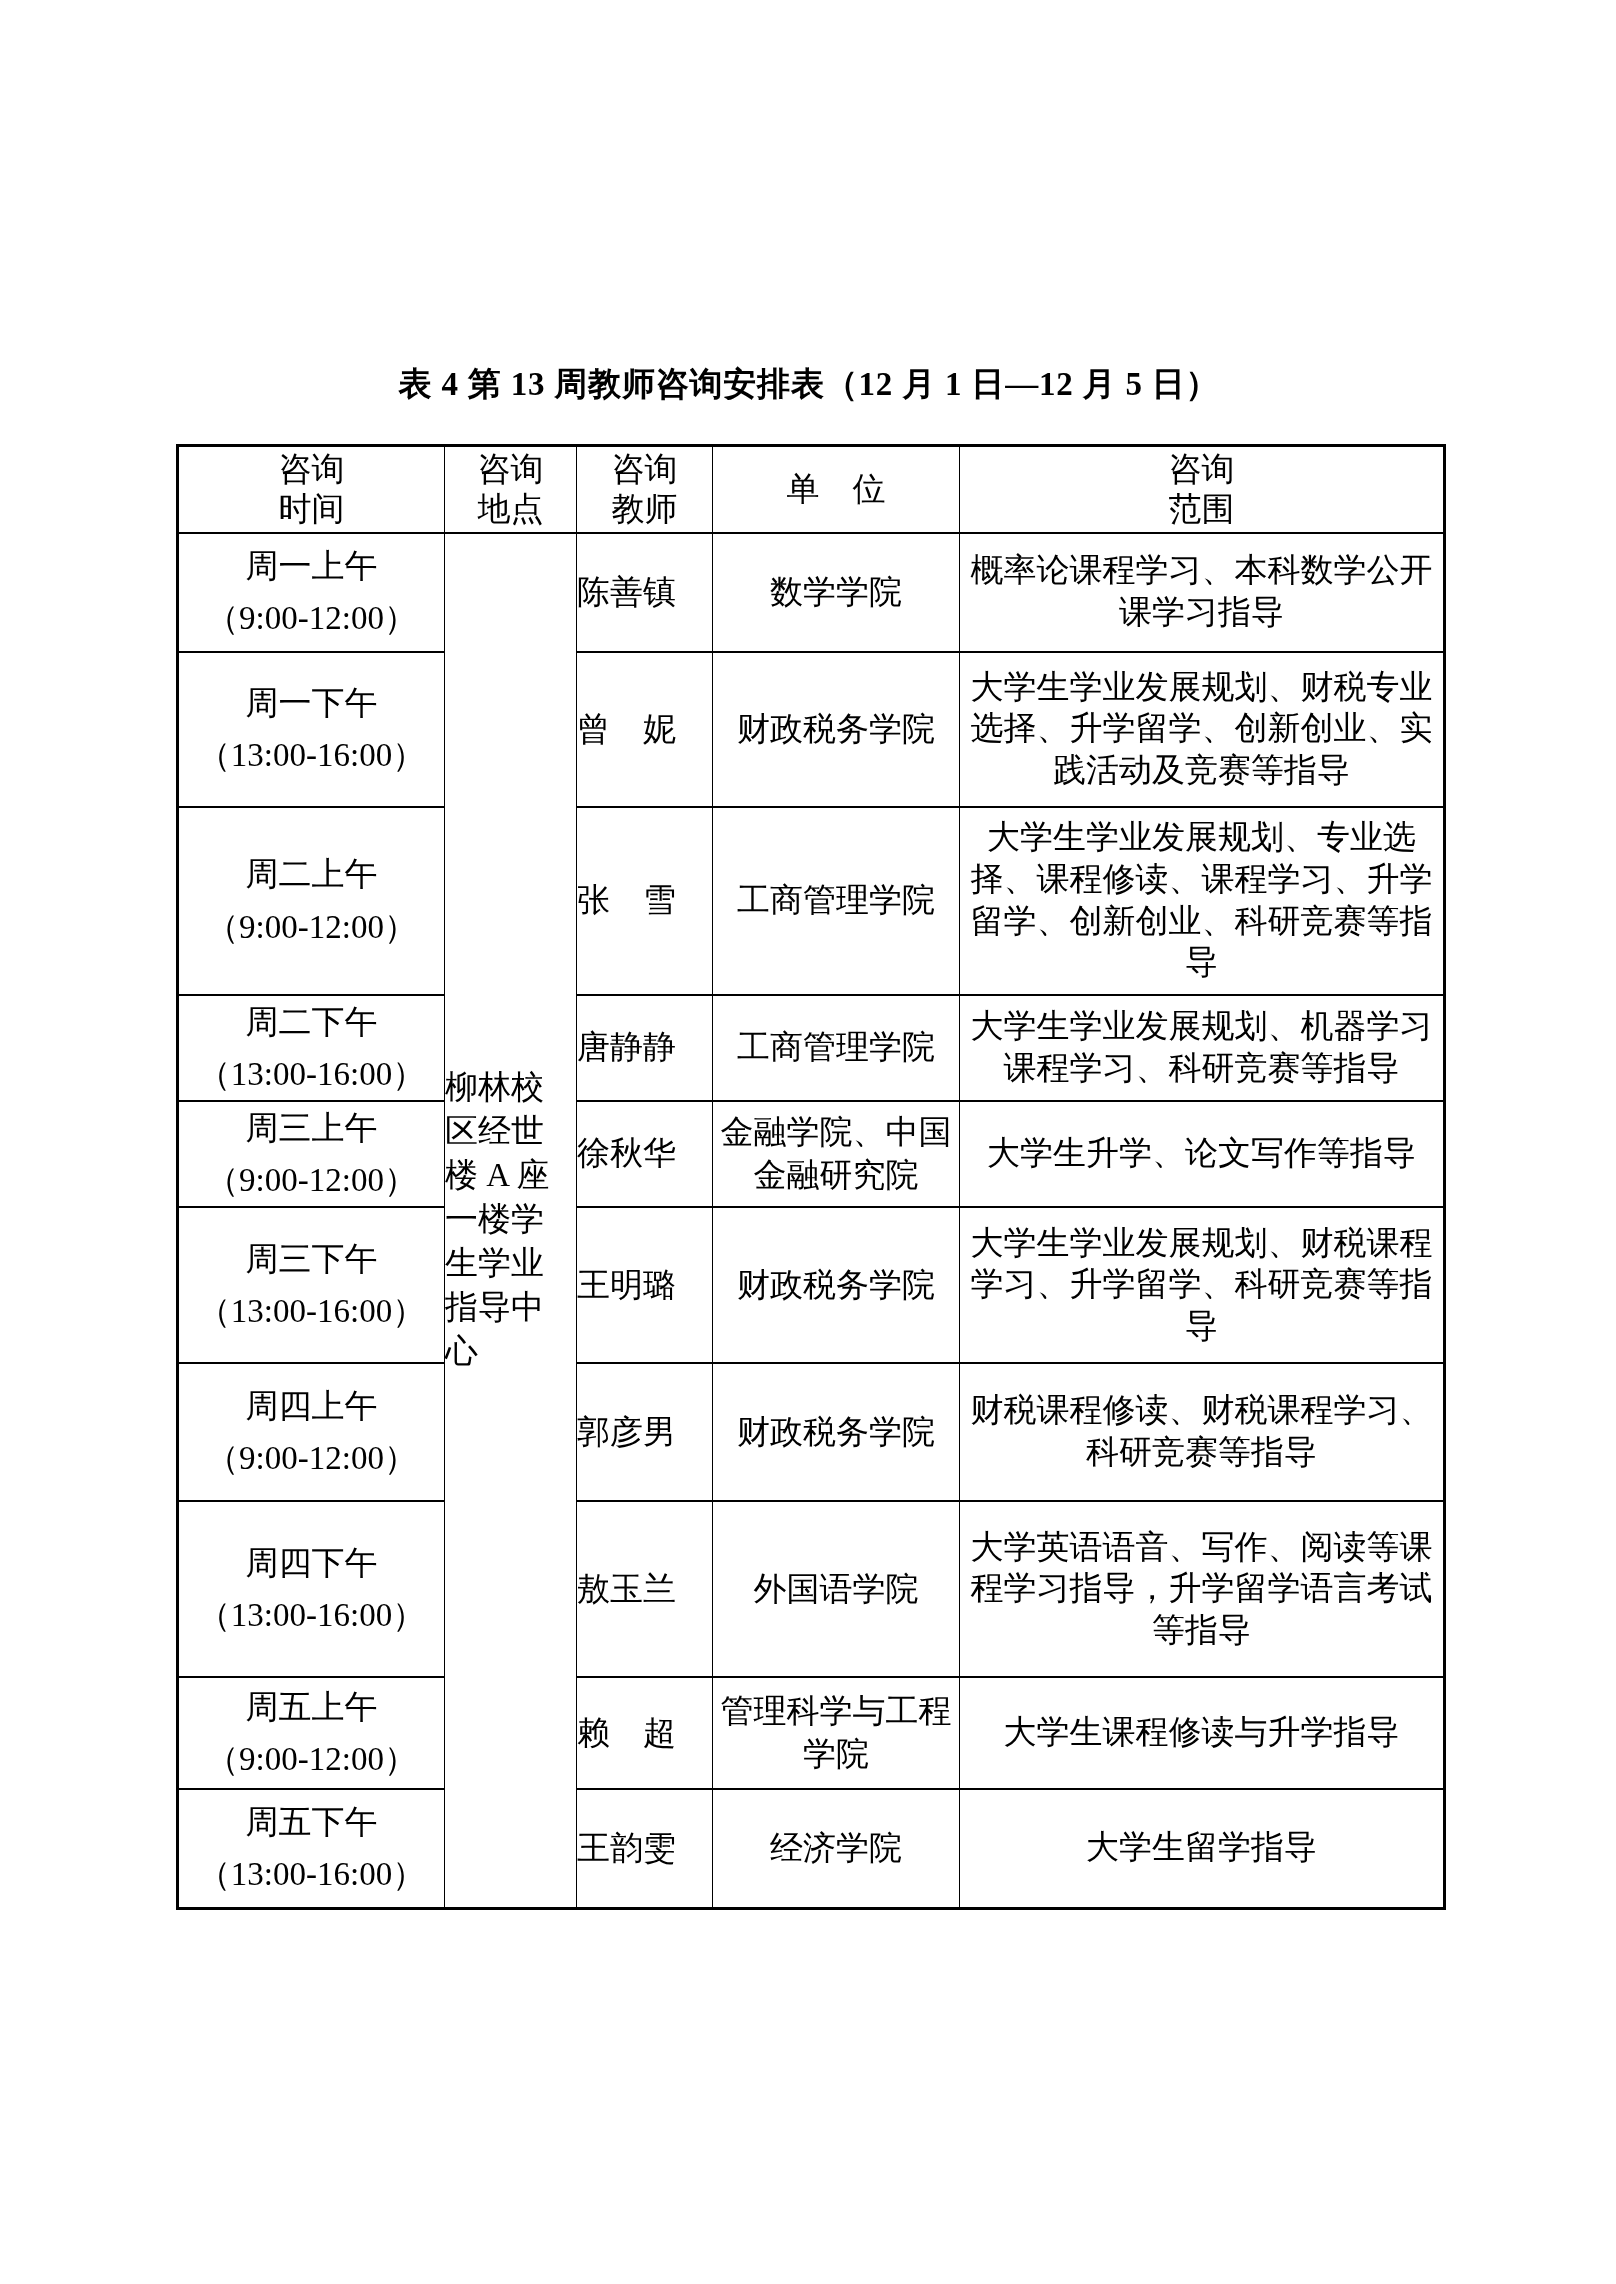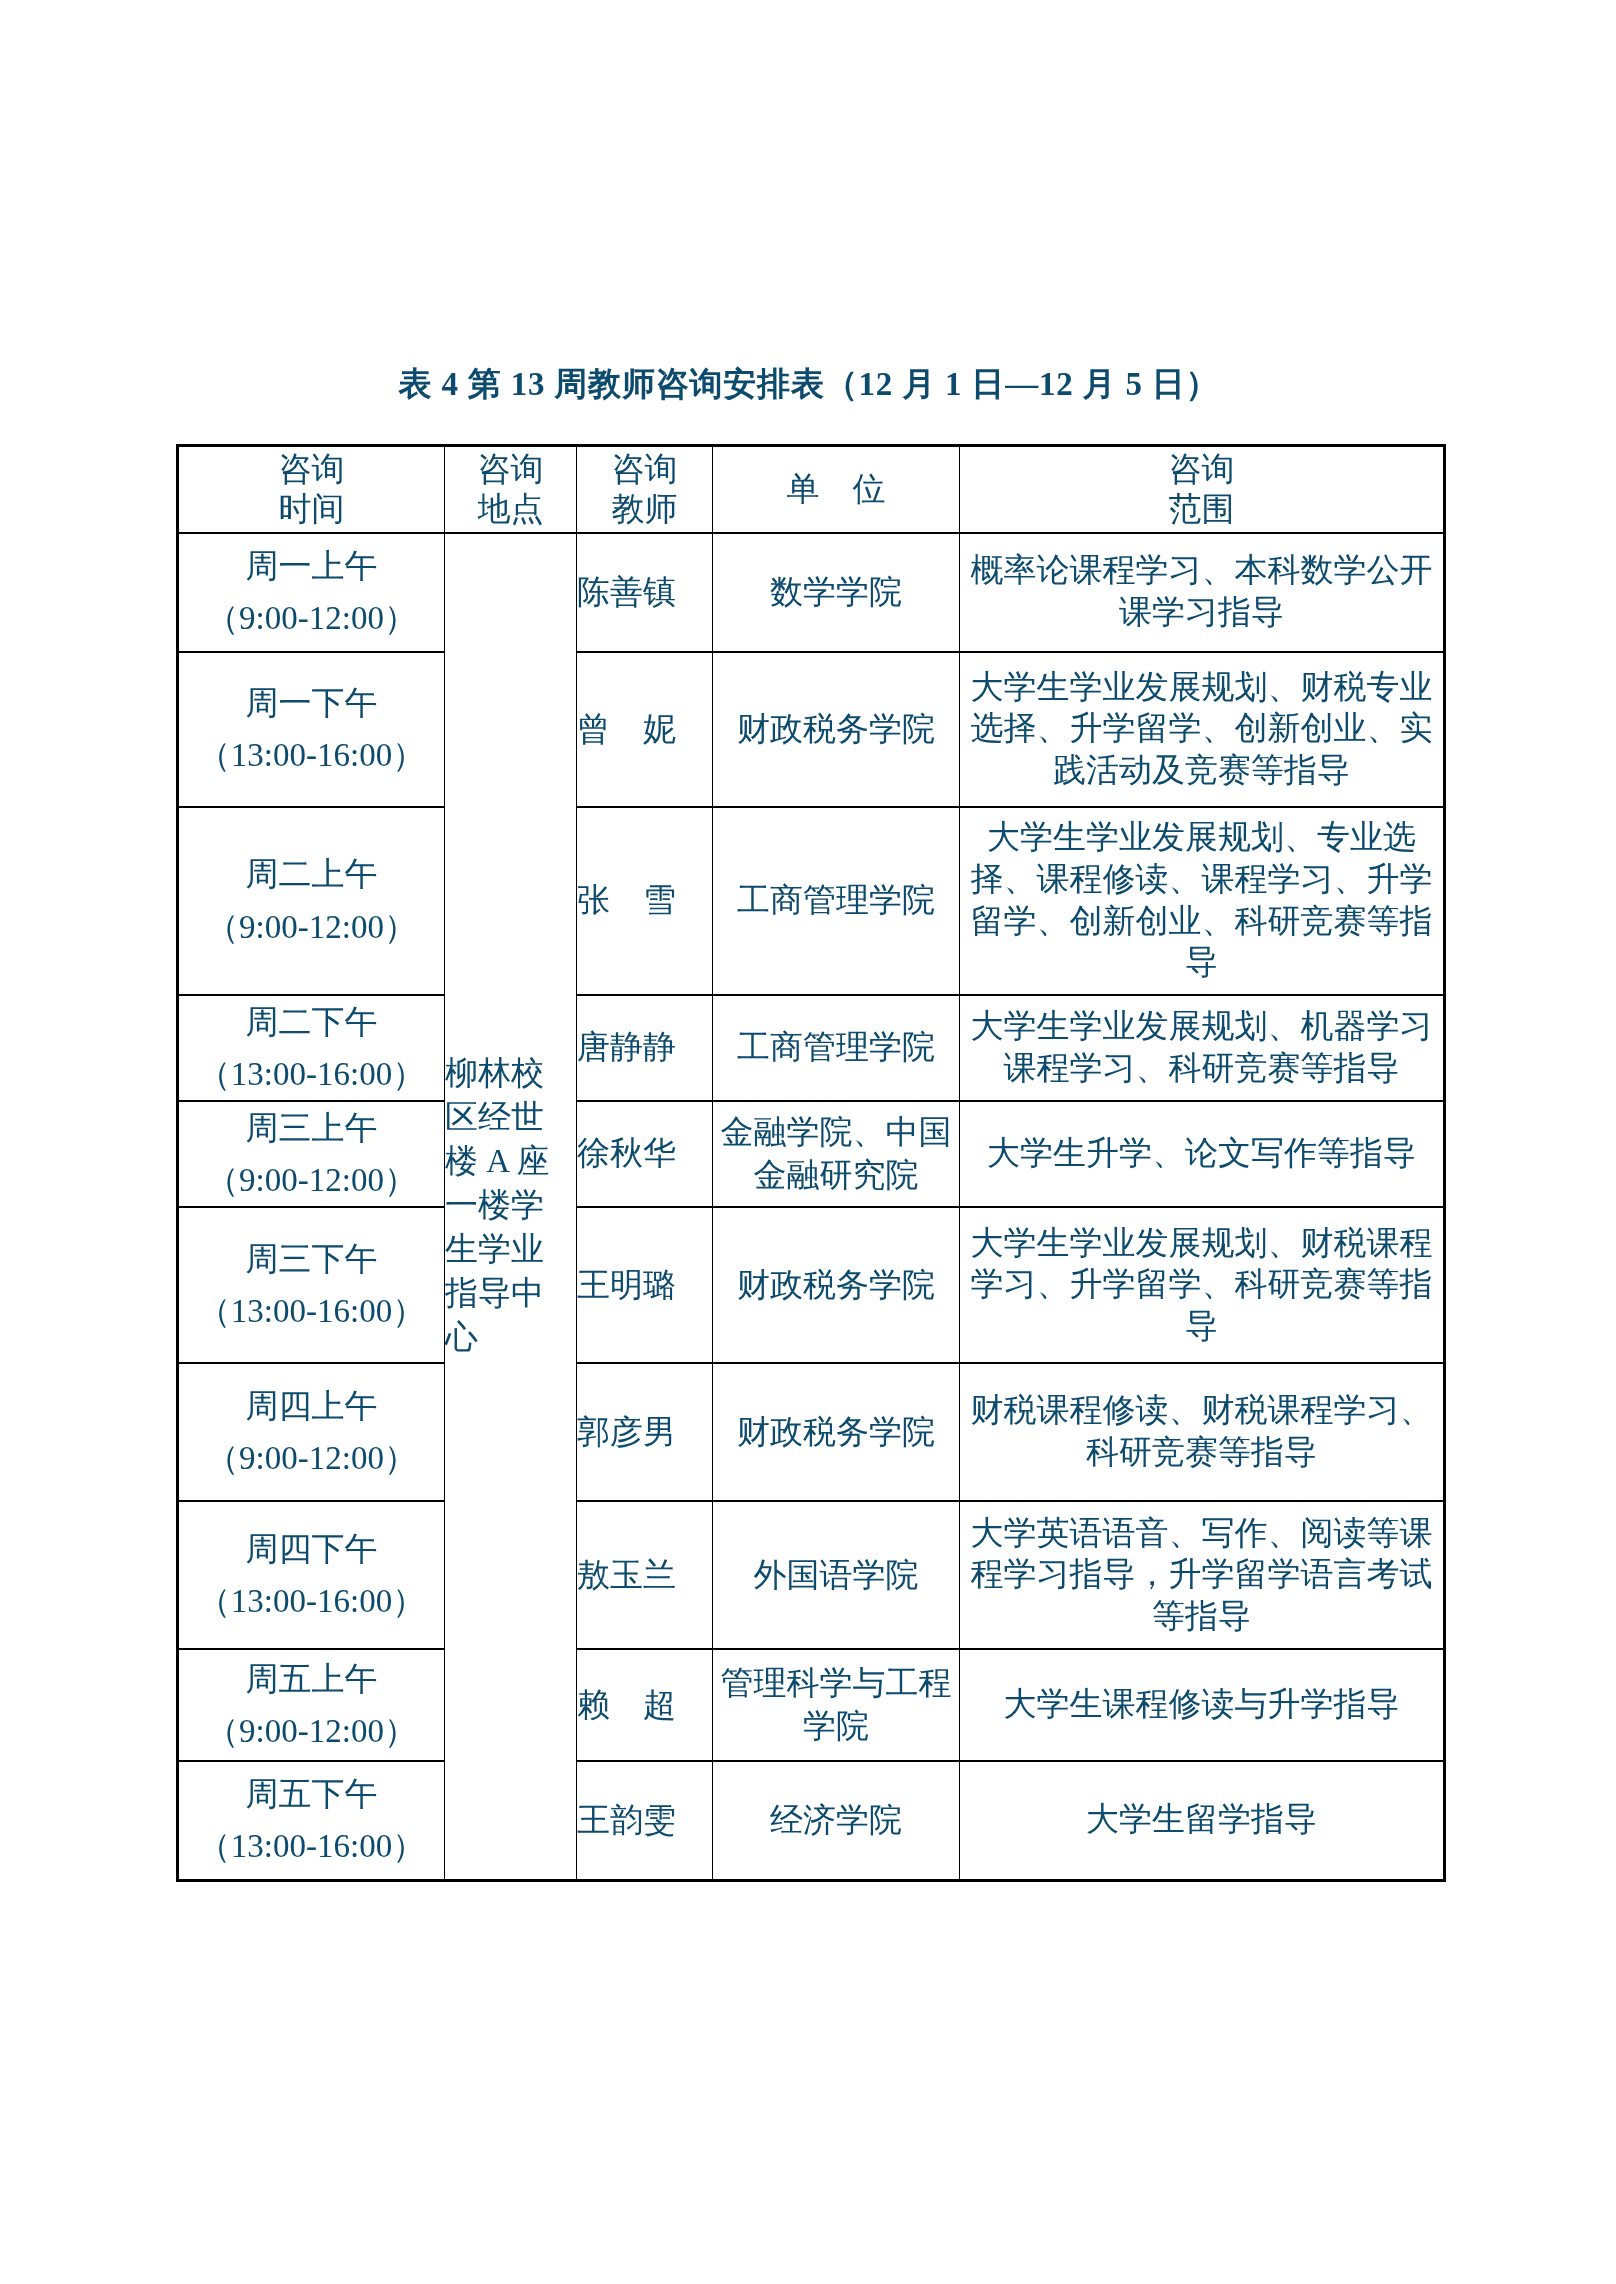--- a/index.html
+++ b/index.html
@@ -6,21 +6,21 @@
     margin: 0;
     padding: 0;
     background: #ffffff;
   }
   .page {
     position: relative;
     width: 1616px;
     height: 2284px;
     background: #ffffff;
     font-family: "Liberation Serif", "DejaVu Serif", serif;
-    color: #0c4a6e;
+    color: #000000;
     overflow: hidden;
   }
   .doc-title {
     position: absolute;
     left: 176px;
     top: 361px;
     width: 1266px;
     text-align: center;
     font-size: 33px;
     font-weight: bold;
@@ -158,21 +158,21 @@
     </tr>
 
     <tr style="height:138px">
       <td class="time-cell">周四上午
 （9:00-12:00）</td>
       <td class="teacher-cell">郭彦男</td>
       <td class="unit-cell">财政税务学院</td>
       <td class="scope-cell">财税课程修读、财税课程学习、科研竞赛等指导</td>
     </tr>
 
-    <tr style="height:148px">
+    <tr style="height:176px">
       <td class="time-cell">周四下午
 （13:00-16:00）</td>
       <td class="teacher-cell">敖玉兰</td>
       <td class="unit-cell">外国语学院</td>
       <td class="scope-cell">大学英语语音、写作、阅读等课程学习指导，升学留学语言考试等指导</td>
     </tr>
 
     <tr style="height:112px">
       <td class="time-cell">周五上午
 （9:00-12:00）</td>

